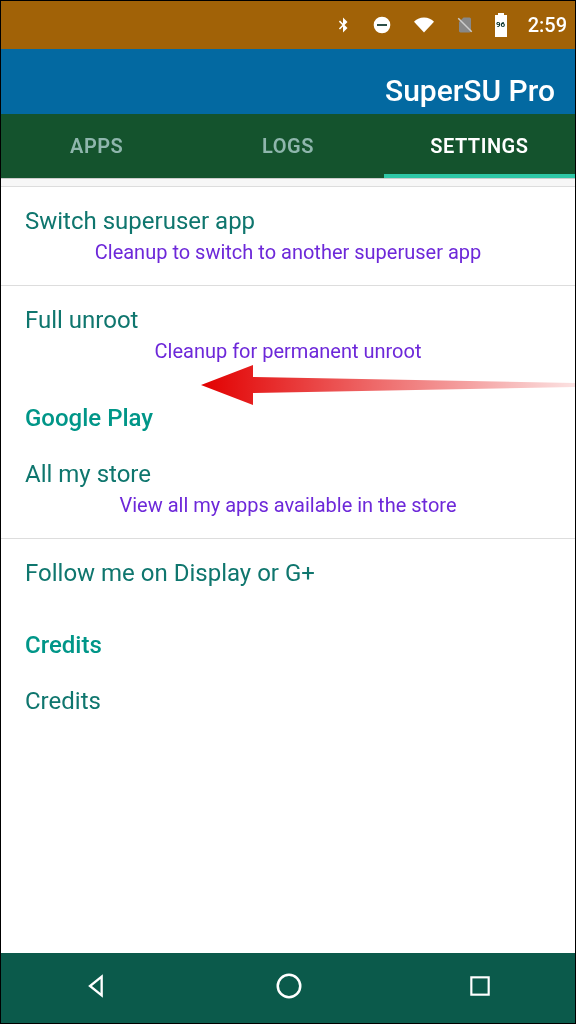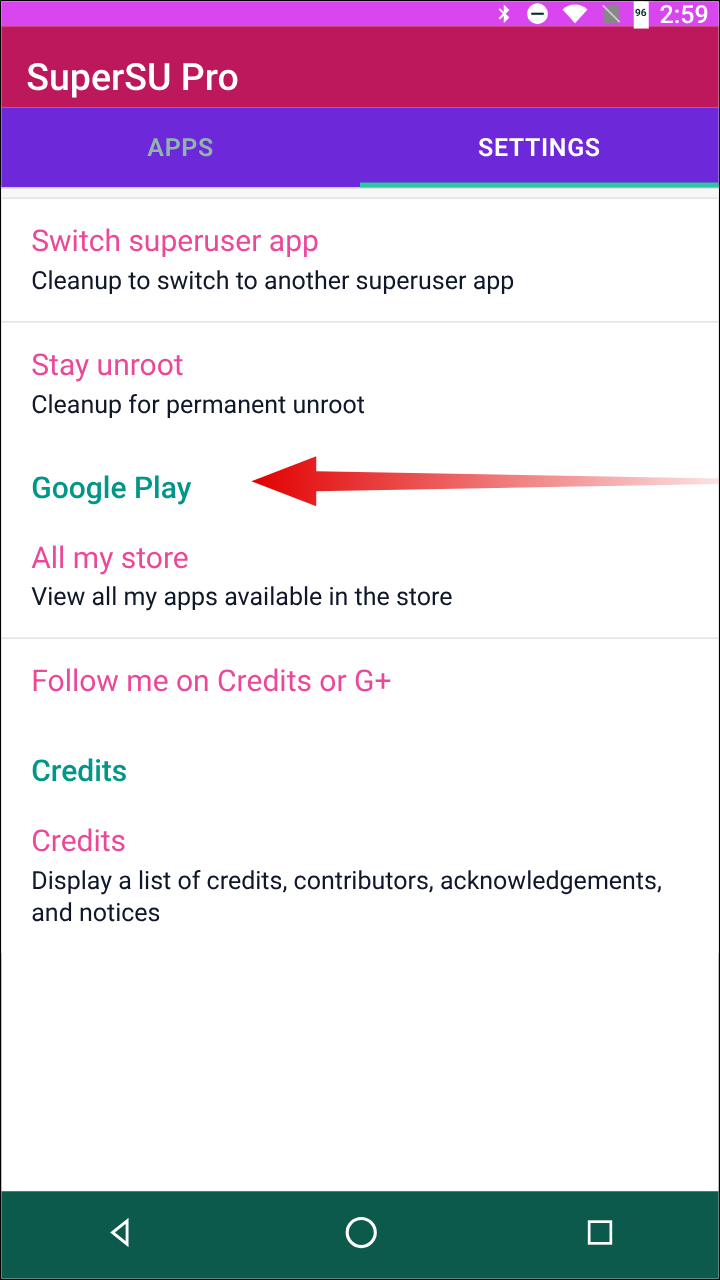--- a/index.html
+++ b/index.html
@@ -7,47 +7,48 @@
     width: 576px;
     height: 1024px;
     font-family: Roboto, "Helvetica Neue", Arial, sans-serif;
     background: #fff;
     position: relative;
     overflow: hidden;
     border: 1px solid #000;
   }
   
   .status-bar {
-    height: 20px;
-    background: #d946ef;
+    height: 48px;
+    background: #a16207;
     display: flex;
     align-items: center;
     justify-content: flex-end;
     padding: 0 8px;
-    gap: 8px;
+    gap: 20px;
     color: #fff;
   }
   .status-bar .clock {
     font-size: 20px;
     font-weight: 500;
   }
   .status-bar .icon { display: inline-flex; align-items: center; }
   
   .app-bar {
-    background: #be185d;
+    background: #0369a1;
     color: #fff;
     padding: 24px 20px 6px 20px;
+    text-align: right;
   }
   .app-bar .title {
     font-size: 30px;
     font-weight: 500;
   }
   
   .tabs {
-    background: #6d28d9;
+    background: #14532d;
     display: flex;
     height: 64px;
     align-items: center;
   }
   .tab {
     flex: 1;
     text-align: center;
     font-size: 20px;
     font-weight: 600;
     letter-spacing: 0.5px;
@@ -75,27 +76,28 @@
     background: #fff;
   }
   .list-item {
     padding: 20px 24px;
   }
   .list-item.sep {
     border-bottom: 1px solid #ddd;
   }
   .item-title {
     font-size: 24px;
-    color: #ec4899;
+    color: #0f766e;
     margin-bottom: 4px;
   }
   .item-sub {
     font-size: 20px;
-    color: #0f172a;
+    color: #6d28d9;
     line-height: 1.3;
+    text-align: center;
   }
   .section-header {
     padding: 20px 24px 8px 24px;
     font-size: 24px;
     font-weight: 500;
     color: #009688;
   }
   
   .arrow {
     position: absolute;
@@ -153,52 +155,52 @@
   </span>
   <span class="clock">2:59</span>
 </div>
 
 <div class="app-bar">
   <div class="title">SuperSU Pro</div>
 </div>
 
 <div class="tabs">
   <div class="tab">APPS</div>
+  <div class="tab">LOGS</div>
   <div class="tab active">SETTINGS</div>
 </div>
 
 <div class="content" style="border-top:1px solid #ccc">
   <div style="height:8px;background:#f7f7f7;border-bottom:1px solid #ddd"></div>
 
   <div class="list-item sep">
     <div class="item-title">Switch superuser app</div>
     <div class="item-sub">Cleanup to switch to another superuser app</div>
   </div>
 
   <div class="list-item">
-    <div class="item-title">Stay unroot</div>
+    <div class="item-title">Full unroot</div>
     <div class="item-sub">Cleanup for permanent unroot</div>
   </div>
 
   <div class="section-header">Google Play</div>
 
   <div class="list-item sep">
     <div class="item-title">All my store</div>
     <div class="item-sub">View all my apps available in the store</div>
   </div>
 
   <div class="list-item">
-    <div class="item-title">Follow me on Credits or G+</div>
+    <div class="item-title">Follow me on Display or G+</div>
   </div>
 
   <div class="section-header">Credits</div>
 
   <div class="list-item">
     <div class="item-title">Credits</div>
-    <div class="item-sub">Display a list of credits, contributors, acknowledgements, and notices</div>
   </div>
 </div>
 
 <svg class="arrow" viewBox="0 0 380 60">
   <defs>
     <linearGradient id="redfade" x1="0" y1="0" x2="1" y2="0">
       <stop offset="0%" stop-color="#e20000"></stop>
       <stop offset="100%" stop-color="#e20000" stop-opacity="0.1"></stop>
     </linearGradient>
   </defs>

